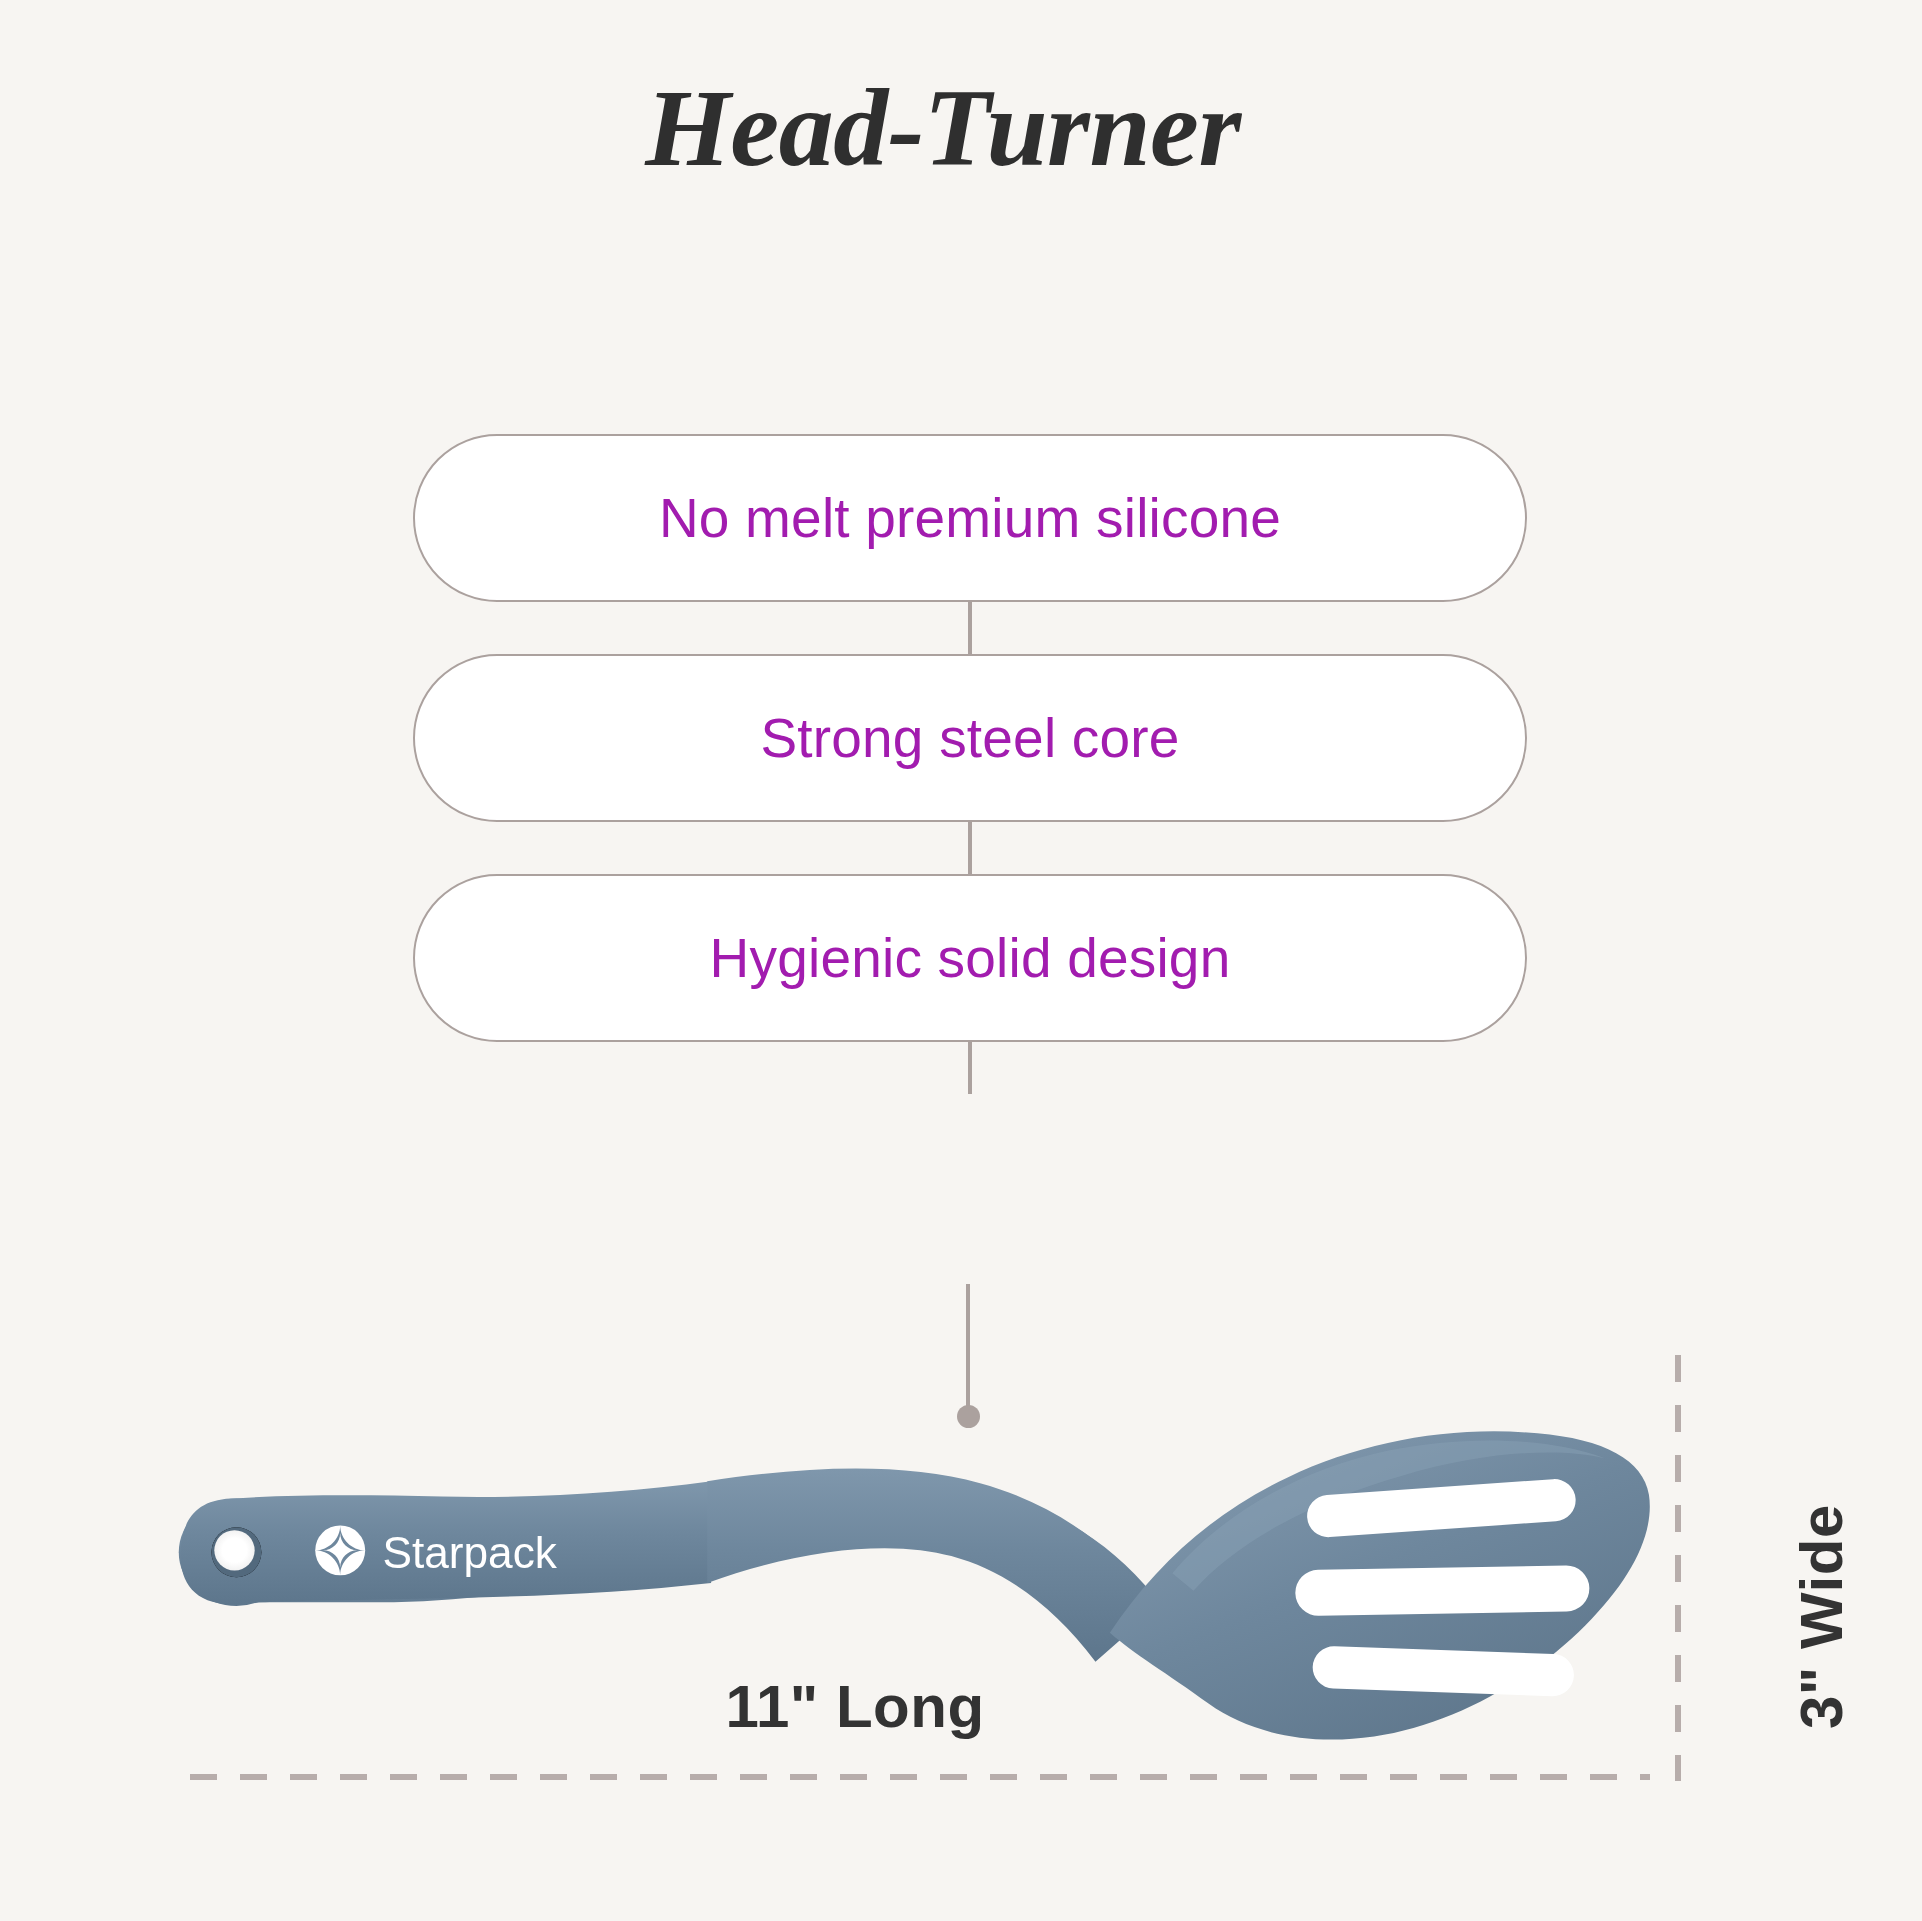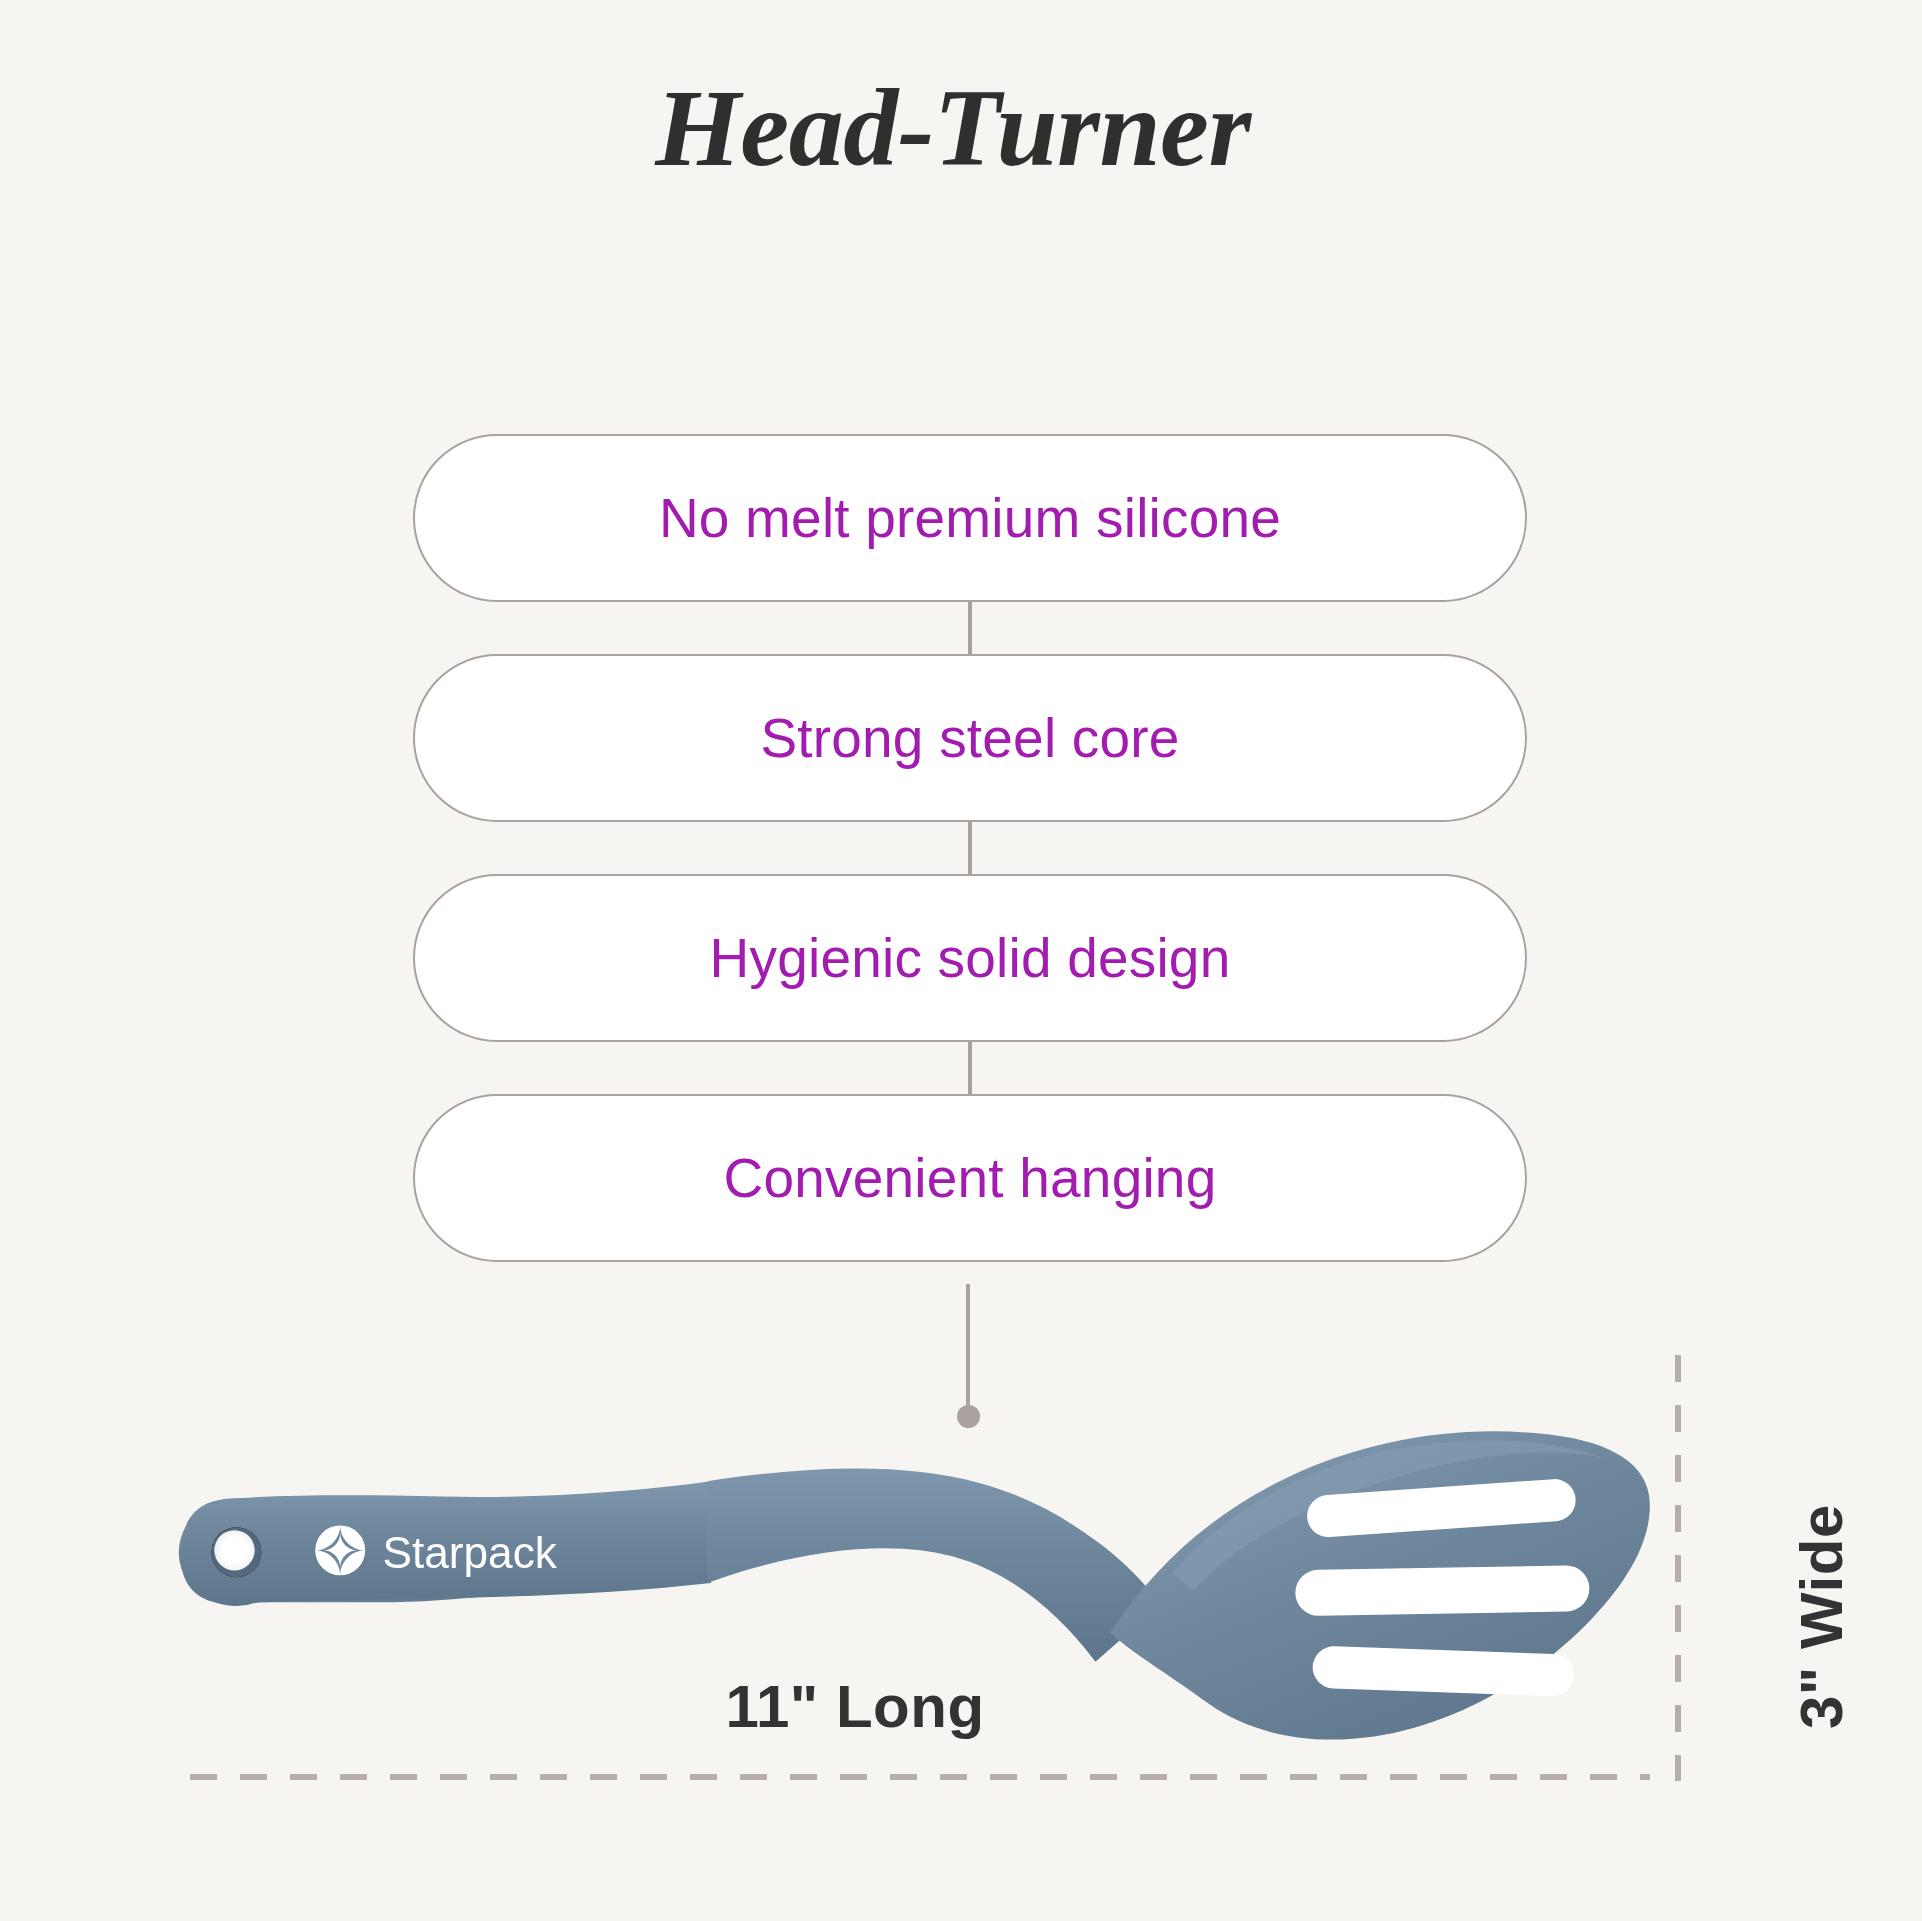--- a/index.html
+++ b/index.html
@@ -11,21 +11,21 @@
   }
   #stage {
     position:relative;
     width:1922px; height:1921px;
     background:#f7f5f2;
   }
 
   
   #title-block {
     position:absolute;
-    left:14px; top:67px;
+    left:4px; top:67px;
     width:1878px;
     text-align:center;
   }
   #title-main {
     font-family:"Liberation Serif", serif;
     font-style:italic;
     font-weight:bold;
     font-size:110px;
     line-height:1.12;
     color:#2f2f2f;
@@ -182,25 +182,20 @@
       <div class="connector gap"></div>
     </div>
 
     <div class="feature-row" style="margin-top:52px;">
       <div class="feature-pill">
         <span class="feature-label">Hygienic solid design</span>
       </div>
       <div class="connector gap"></div>
     </div>
 
-    <div class="feature-row" style="margin-top:52px;">
-      <div class="feature-pill">
-        <span class="feature-label">Convenient hanging</span>
-      </div>
-    </div>
 
   </div>
 
   <div id="tail-connector"></div>
   <div id="tail-dot"></div>
 
   <svg id="spatula" viewBox="0 0 1560 420" preserveAspectRatio="none" xmlns="http://www.w3.org/2000/svg">
     <defs>
       <linearGradient id="handleGrad" x1="0" y1="0" x2="0" y2="1">
         <stop offset="0%" stop-color="#7f97ac"></stop>

